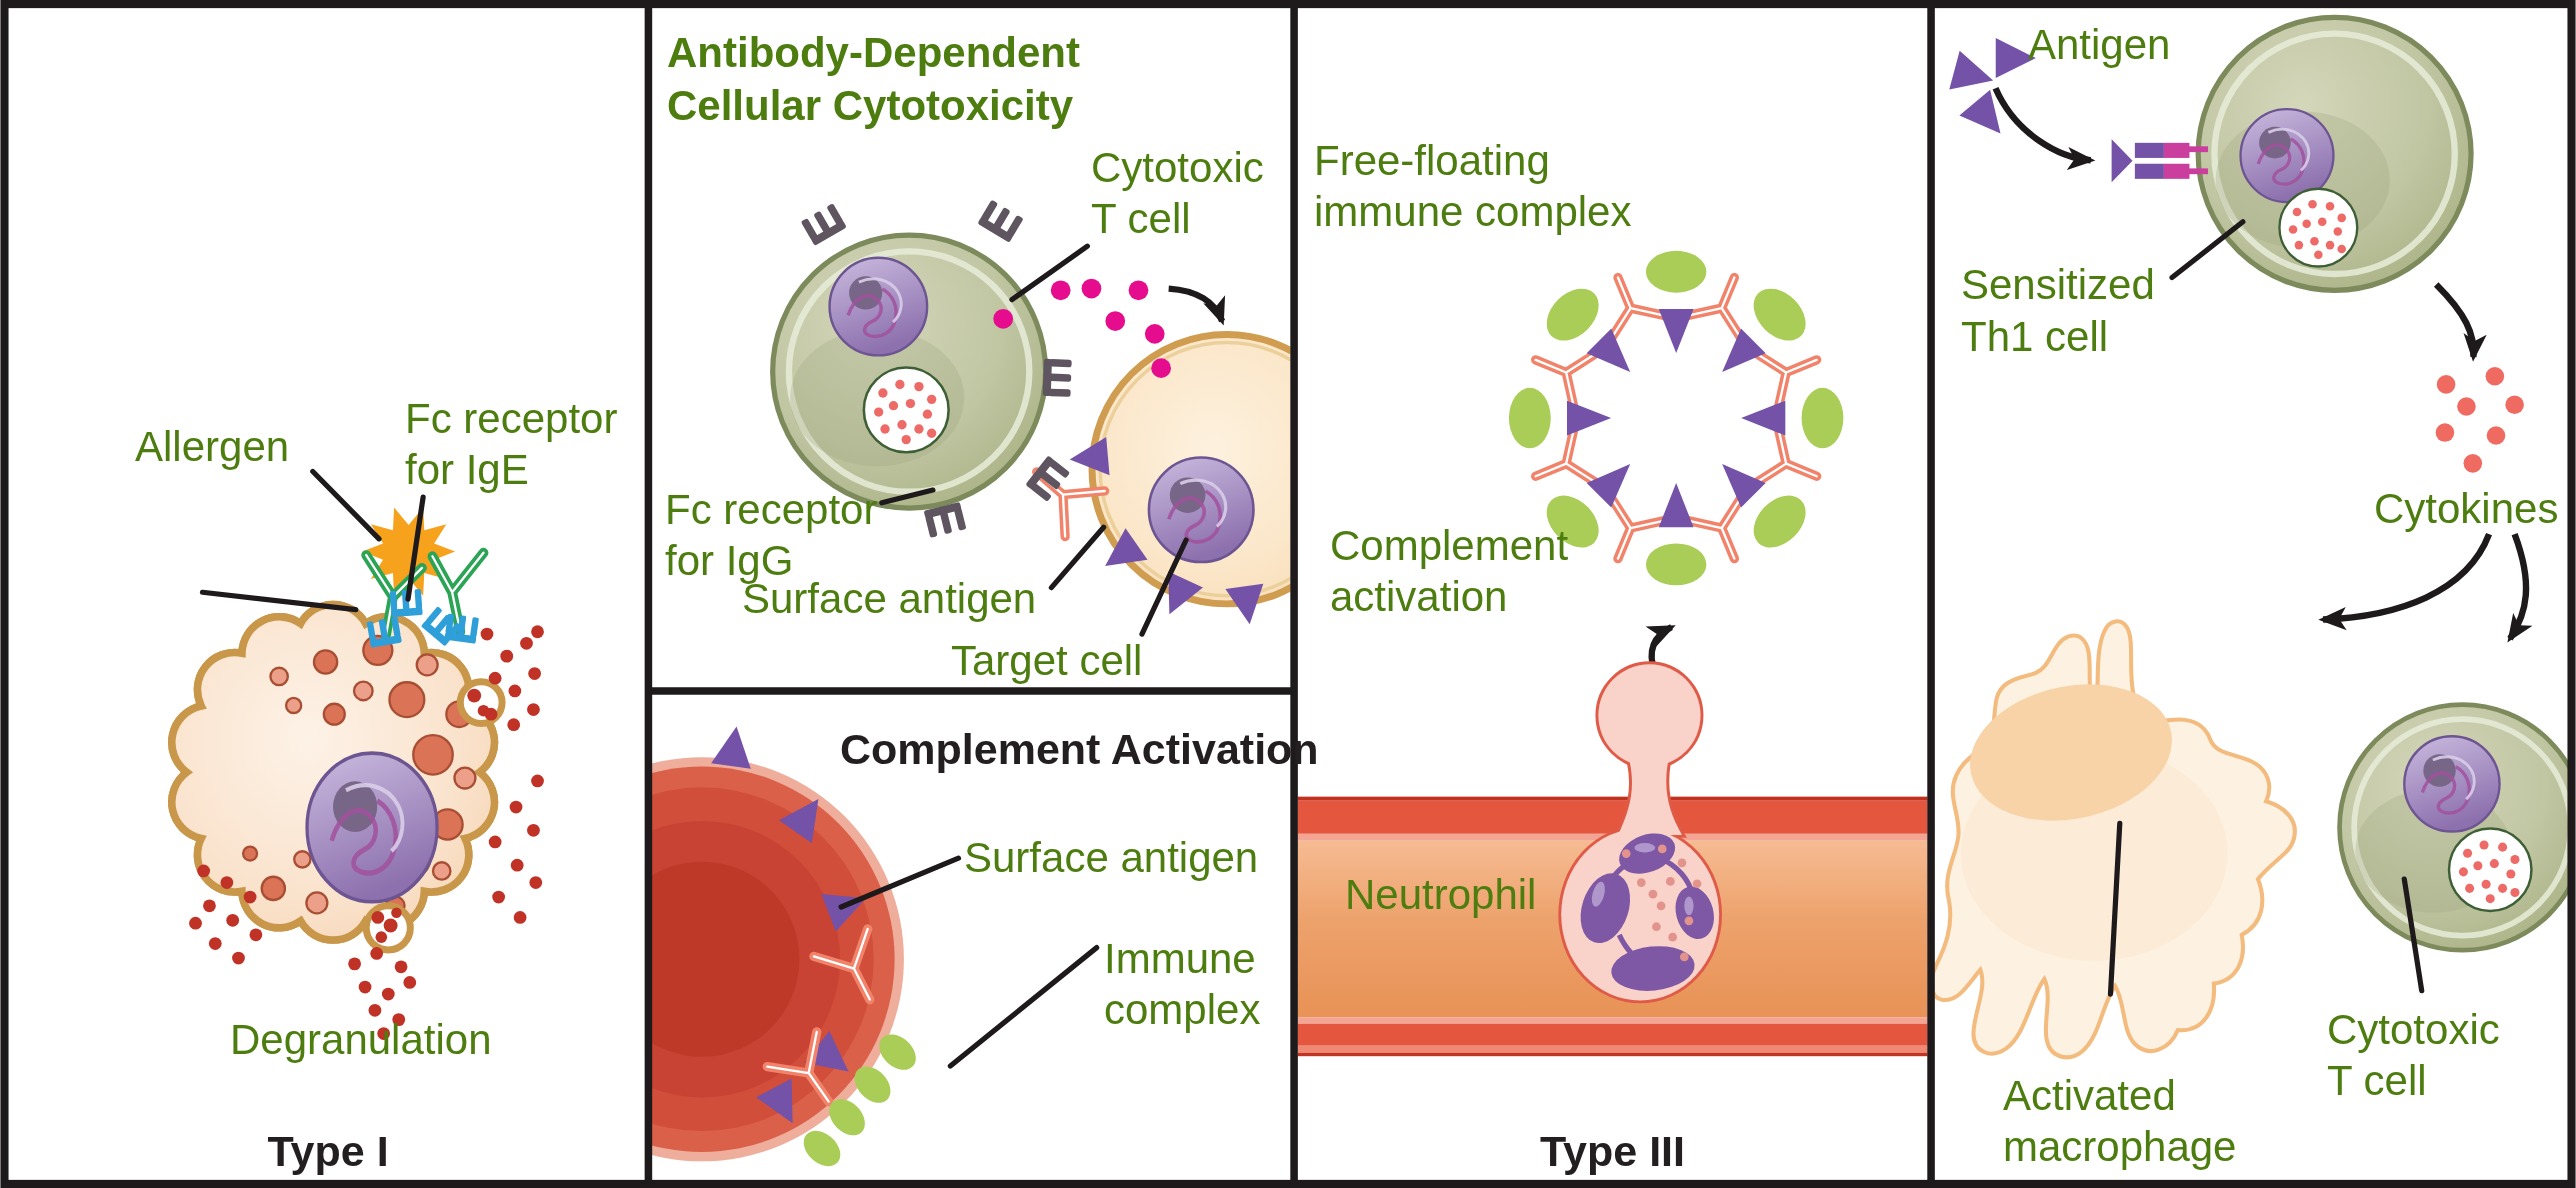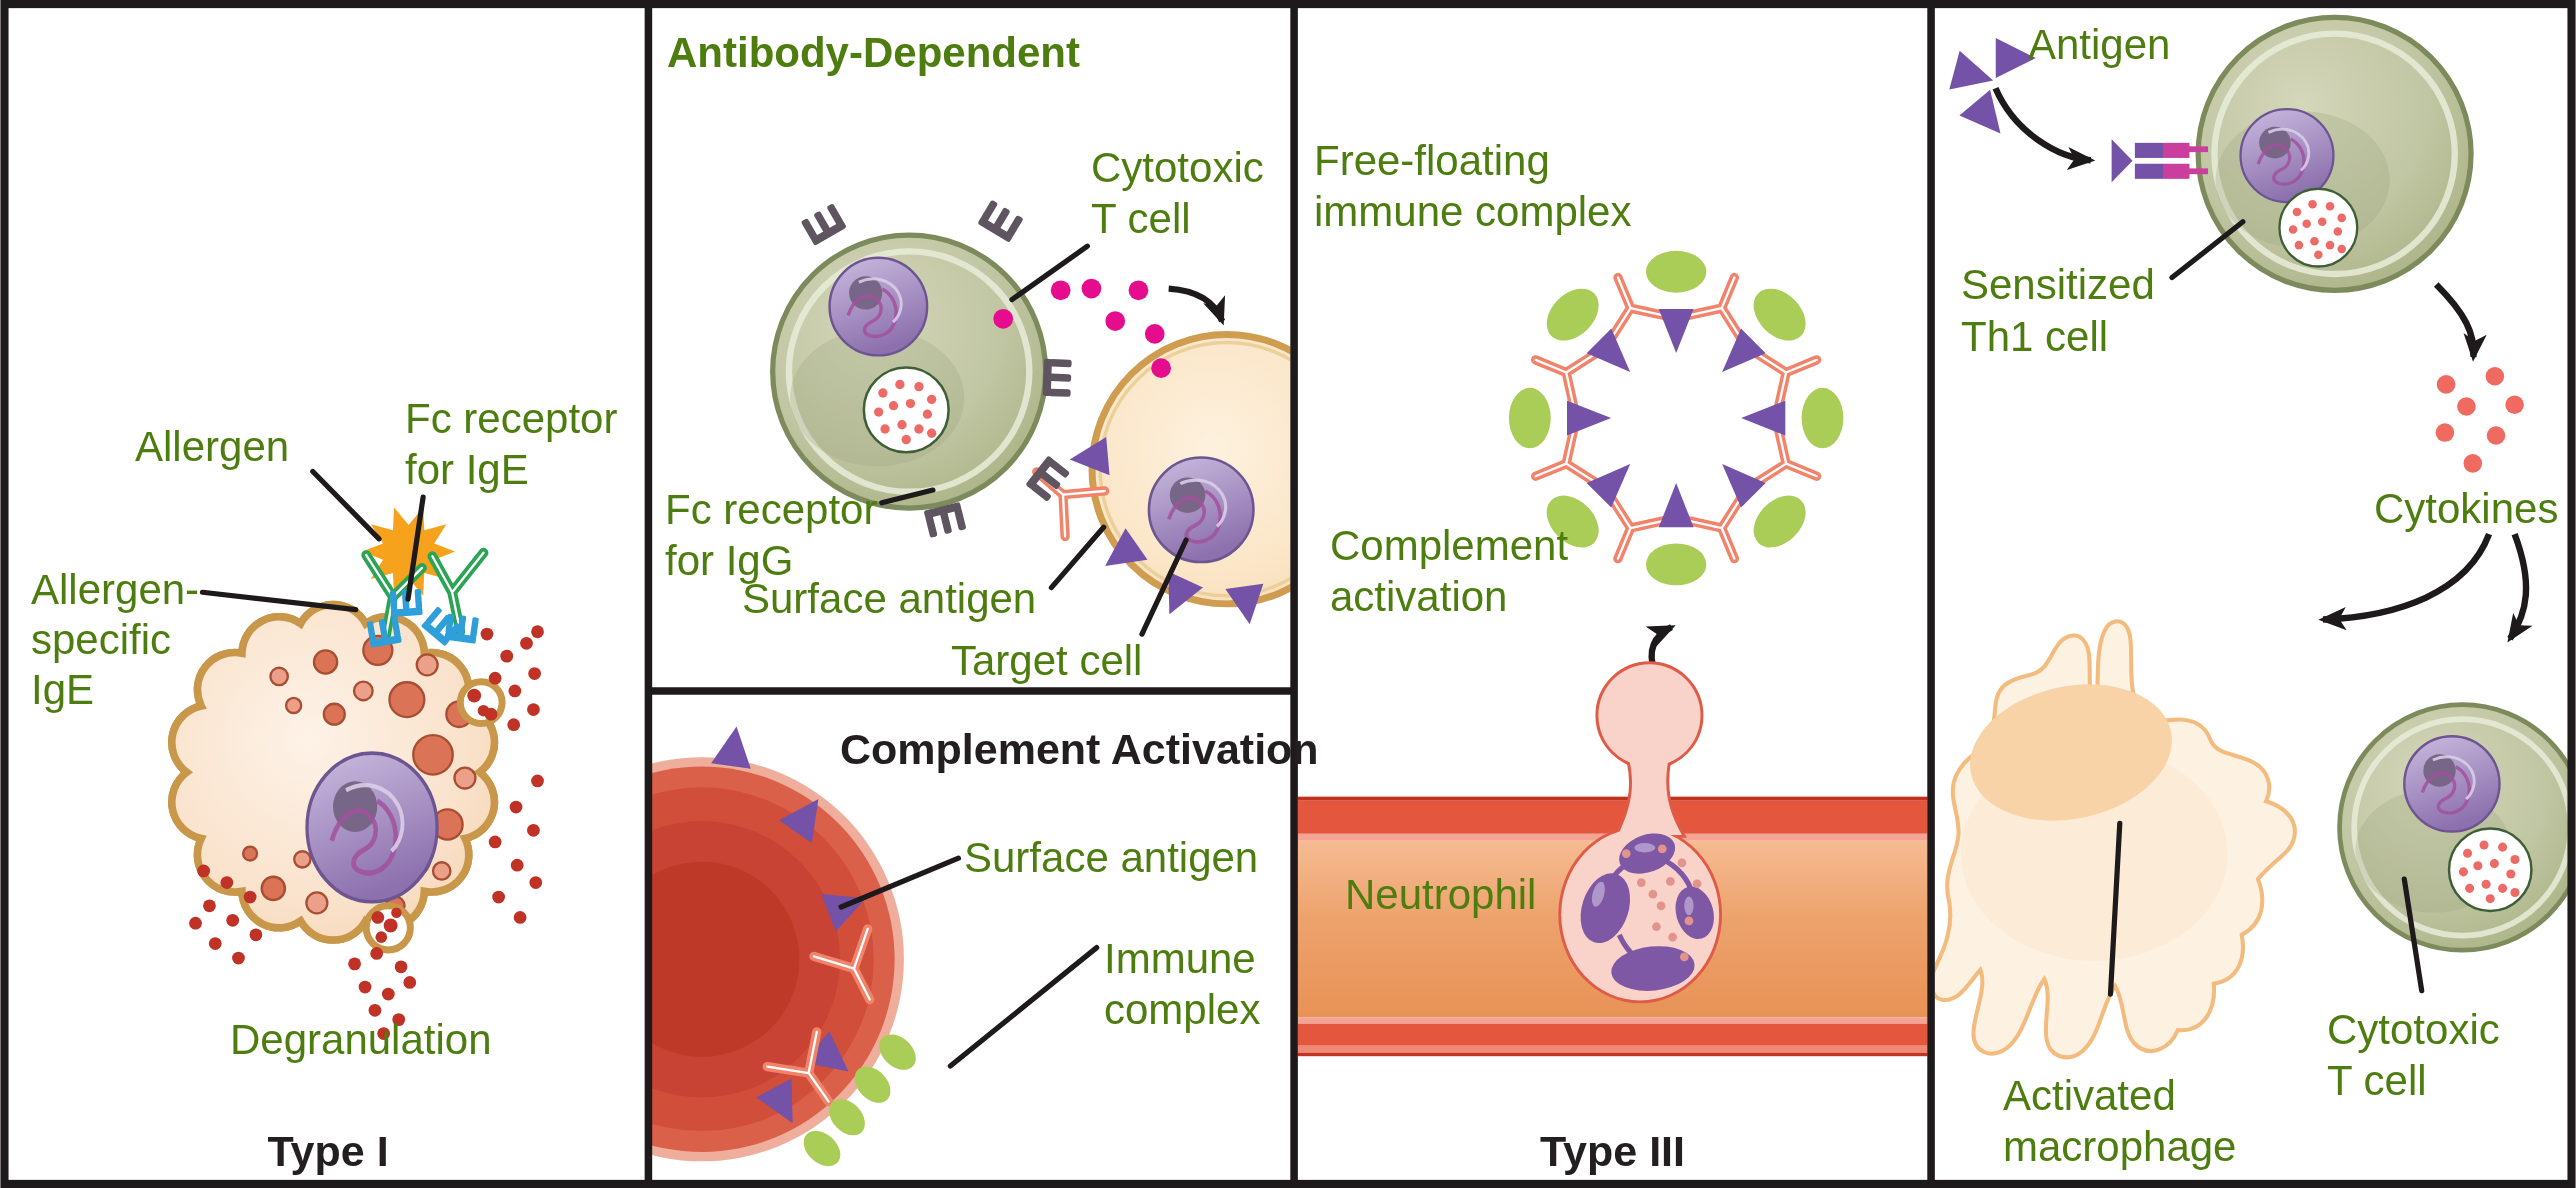--- a/index.html
+++ b/index.html
@@ -464,30 +464,26 @@
     <line x1="3325" y1="7" x2="3325" y2="2039" stroke-width="13"></line>
     <line x1="1116" y1="1190" x2="2228" y2="1190" stroke-width="13"></line>
   </g>
 </svg>
 
 <div class="lbl" style="left:135px;top:421px;">Allergen</div>
 <div class="lbl" style="left:405px;top:393px;">
   <span>Fc receptor</span>
   <span>for IgE</span>
 </div>
-<div class="lbl" style="left:31px;top:565px;line-height:50px;">
-  <span>Allergen-</span>
-  <span>specific</span>
-  <span>IgE</span>
-</div>
 <div class="lbl" style="left:230px;top:1014px;">Degranulation</div>
 <div class="cap capc" style="left:7.6px;top:1127px;width:641px;">Type I</div>
 
 <div class="lbl bold" style="left:667px;top:25.6px;line-height:53px;">
   <span>Antibody-Dependent</span>
+  <span>Cellular Cytotoxicity</span>
 </div>
 <div class="lbl" style="left:1091px;top:142px;">
   <span>Cytotoxic</span>
   <span>T cell</span>
 </div>
 <div class="lbl" style="left:665px;top:484px;">
   <span>Fc receptor</span>
   <span>for IgG</span>
 </div>
 <div class="lbl" style="left:742px;top:573px;">Surface antigen</div>

